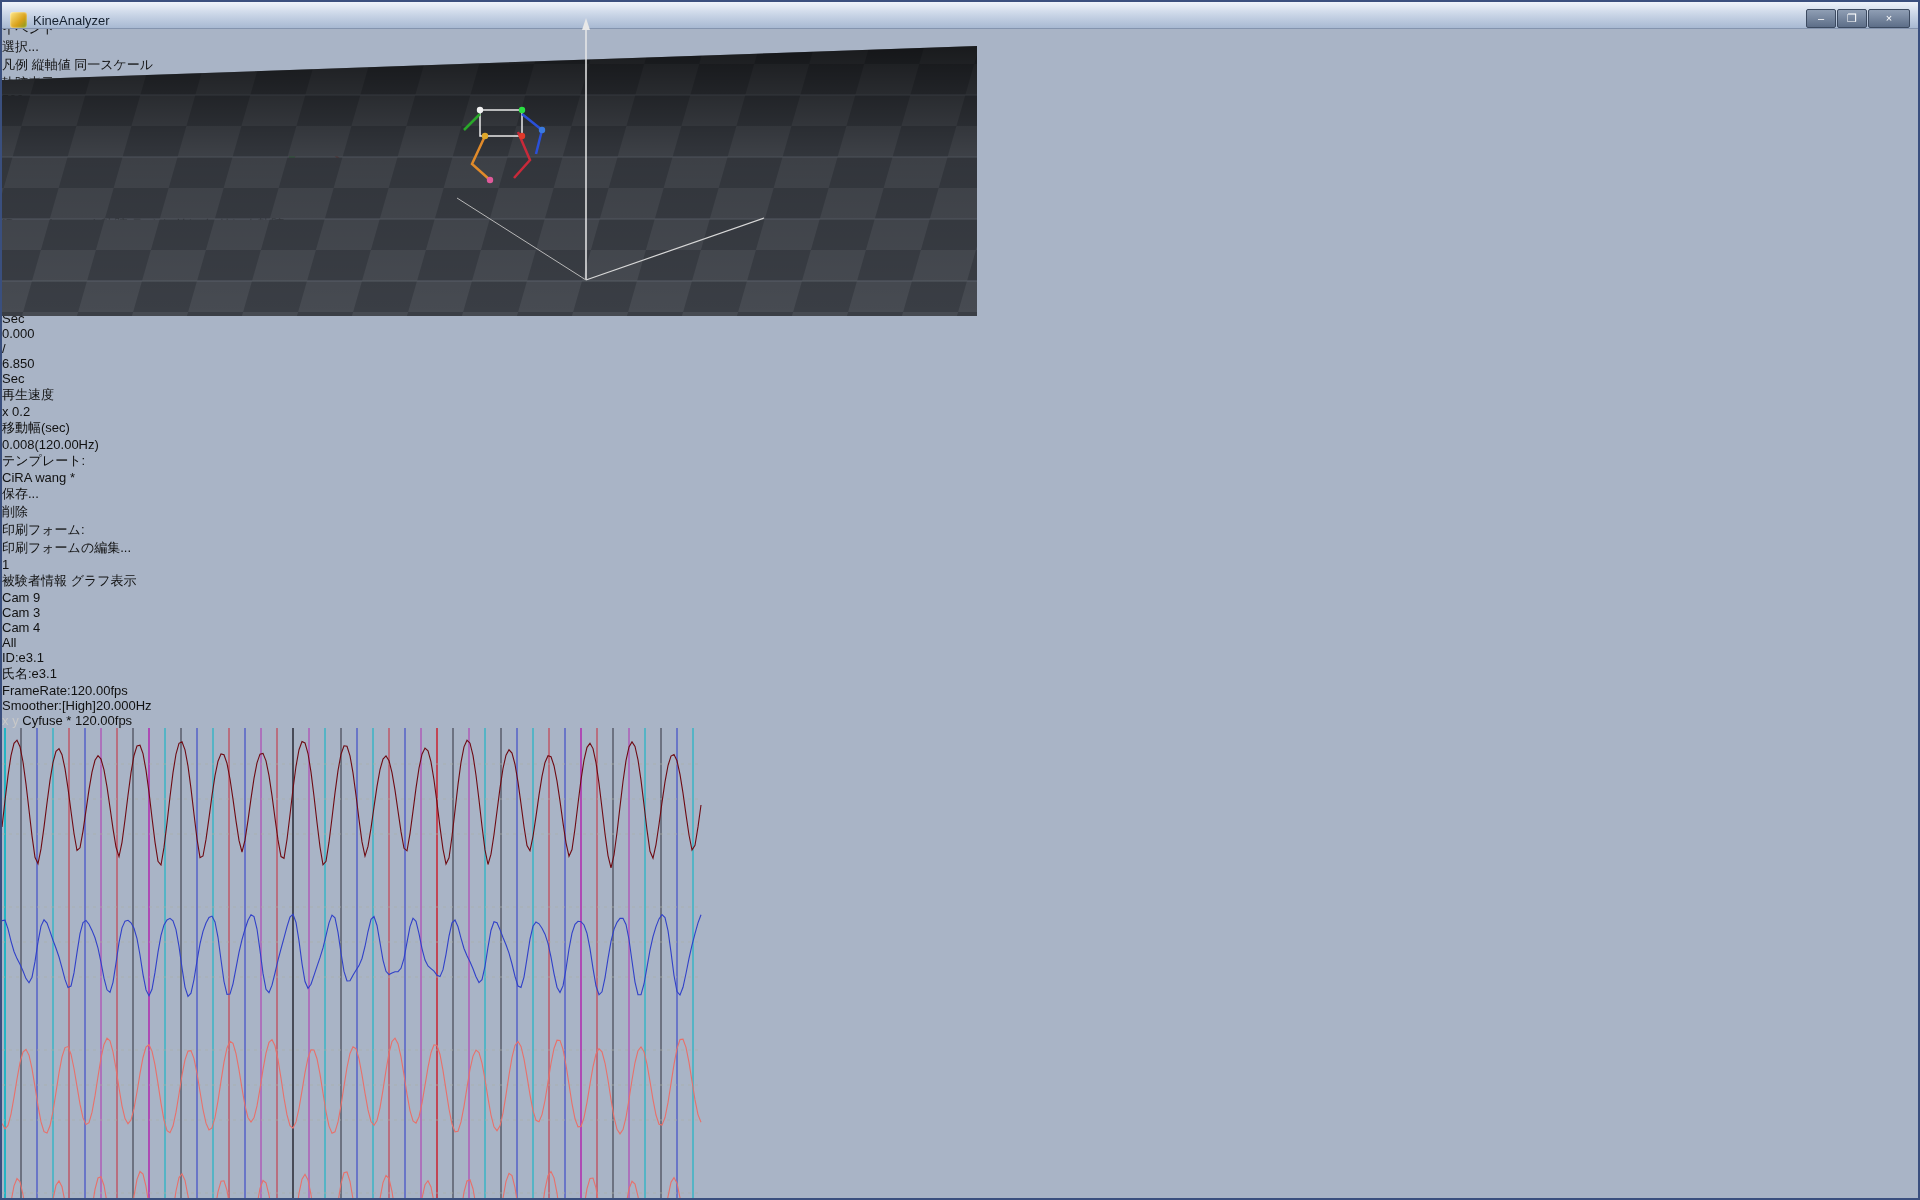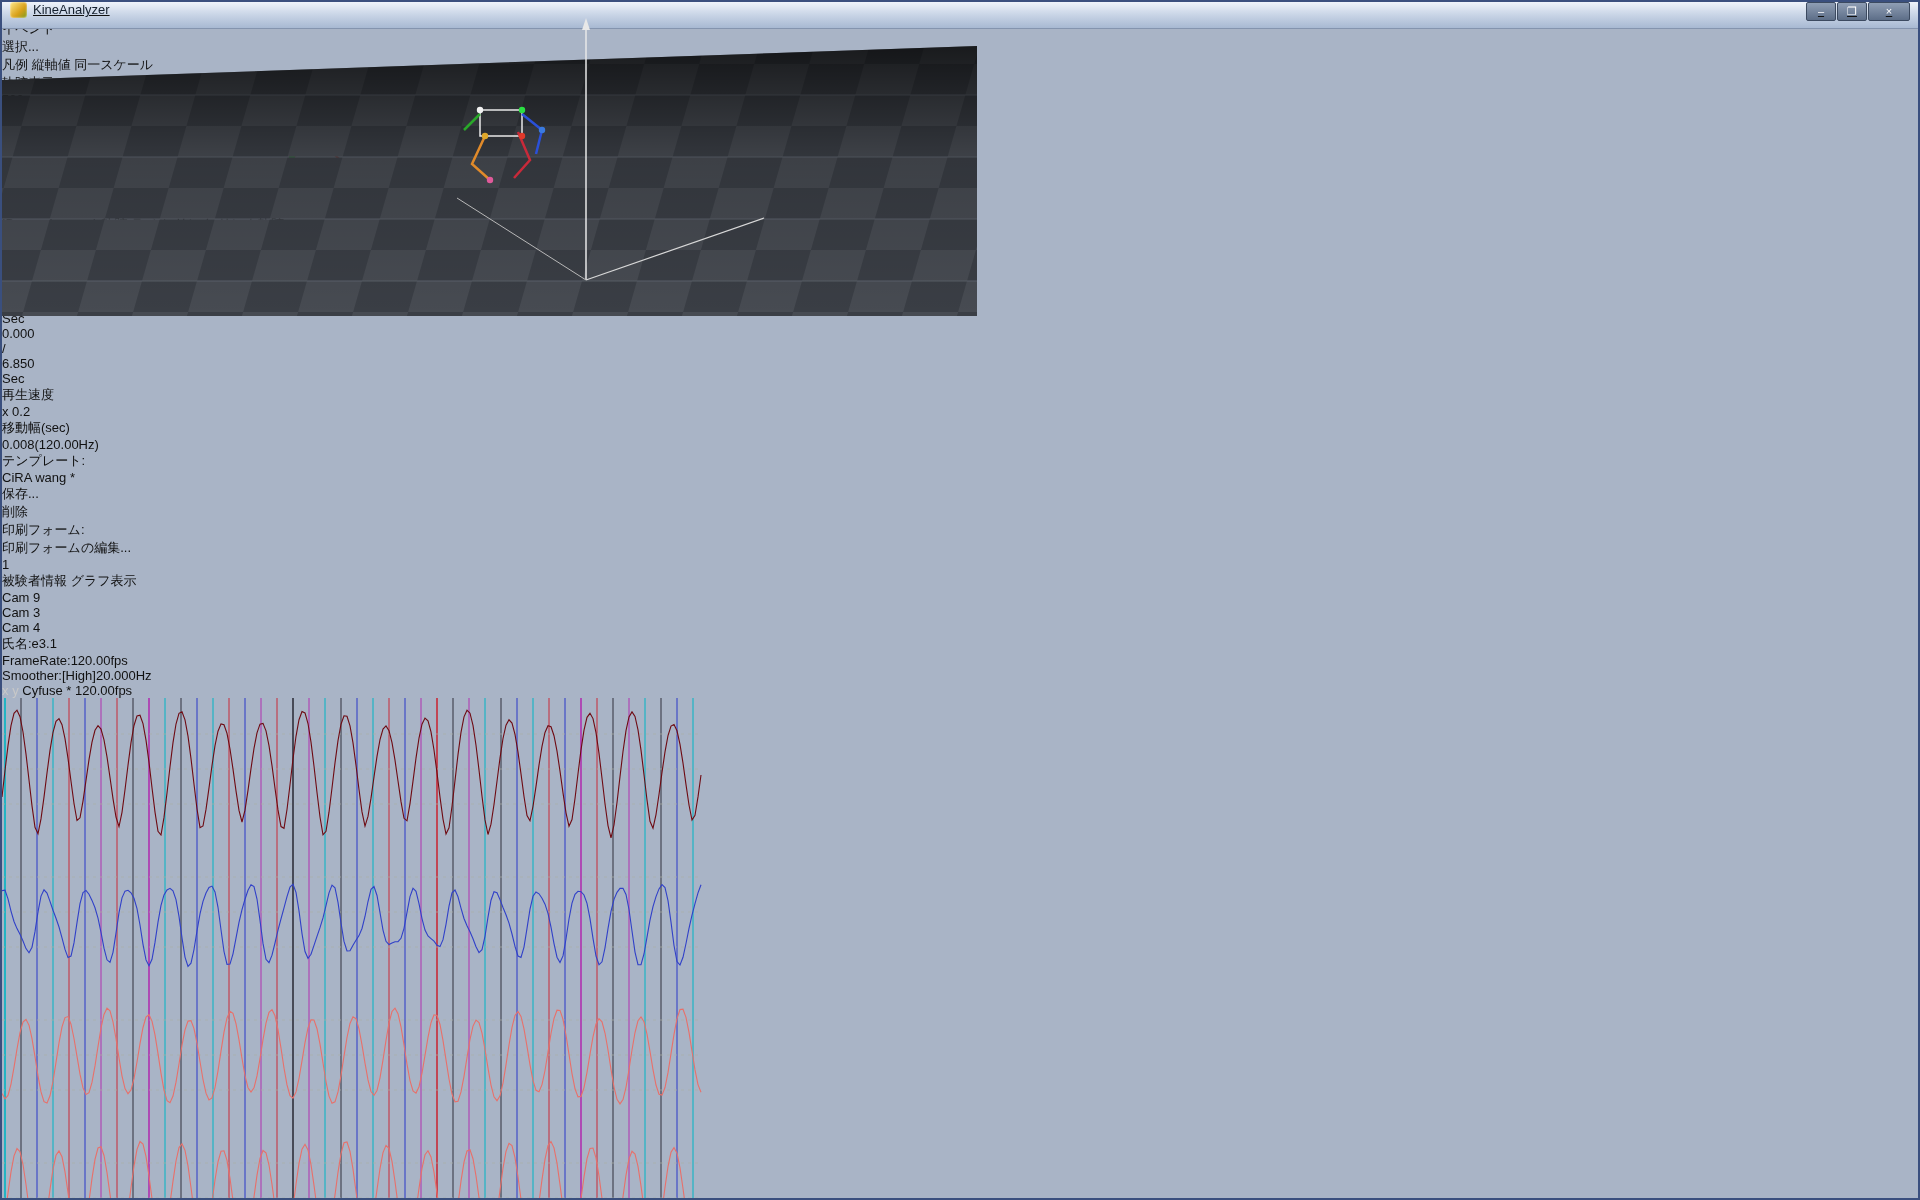--- a/index.html
+++ b/index.html
@@ -4,21 +4,21 @@
 <style>
   *{box-sizing:border-box;margin:0;padding:0;}
   html,body{background:#222;}
   .app{position:relative;width:1920px;height:1200px;overflow:hidden;
        font-family:"Liberation Sans","DejaVu Sans",sans-serif;font-size:13px;color:#111;
        background:#a9b4c6;border:2px solid #3a4f7e;}
   .abs{position:absolute;}
   
   .titlebar{position:absolute;left:0;top:0;right:0;height:27px;
     background:linear-gradient(#eef3fa,#c8d4e6 50%,#a8b9d2);border-bottom:1px solid #8494ae;
-    display:flex;align-items:flex-start;padding:0 8px;gap:6px;text-decoration:underline;}
+    display:flex;align-items:flex-end;padding:0 8px;gap:6px;}
   .appicon{width:17px;height:16px;border-radius:3px;background:linear-gradient(135deg,#ffe98a,#d8a018 60%,#7a9a20);box-shadow:inset 0 0 2px #fff;}
   .title{font-size:13px;color:#15202e;}
   .wbtns{margin-left:auto;display:flex;gap:1px;}
   .wbtn{width:30px;height:19px;font-size:11px;line-height:17px;text-align:center;color:#fff;
     background:linear-gradient(#8f9eb4,#5d6e88);border:1px solid #3c4a60;border-radius:2px;}
   .wbtn.close{width:42px;background:linear-gradient(#e98a7e,#c23category 0;background:linear-gradient(#ef9a8c,#c0392a 60%,#8e2014);}
   .menubar{position:absolute;left:0;top:27px;right:0;height:24px;background:#f4f3ee;
     border-bottom:1px solid #c6c4ba;display:flex;align-items:center;padding:0 6px;}
   .menuitem{padding:2px 10px;color:#1b1b66;font-size:13px;}
   
@@ -198,22 +198,24 @@
     <div class="btn" style="left:1408px;top:28px;width:160px">印刷フォームの編集...</div>
   </div>
 
   <div class="panel" id="vpanel">
     <div class="numbox">1</div>
     <label class="chk on" style="left:52px;top:8px"><span class="box"></span><span>被験者情報</span></label>
     <label class="chk on dim" style="left:160px;top:8px"><span class="box"></span><span>グラフ表示</span></label>
     <div class="vtab" style="left:55px">Cam 9</div>
     <div class="vtab active" style="left:104px">Cam 3</div>
     <div class="vtab" style="left:153px">Cam 4</div>
+    <div class="vtab" style="left:202px">All</div>
     <div class="varea">
       <div class="vinfo">
+          <div class="vline">ID:e3.1</div>
           <div class="vline">氏名:e3.1</div>
           <div class="vline">FrameRate:120.00fps</div>
           <div class="vline">Smoother:[High]20.000Hz</div>
         </div>
       <div class="photo">
         <div class="glassline" style="top:26px"></div>
         <div class="glassline" style="top:196px;opacity:.35"></div>
         <div class="hand"></div>
         <div class="rat">
           <div class="tail"></div>

